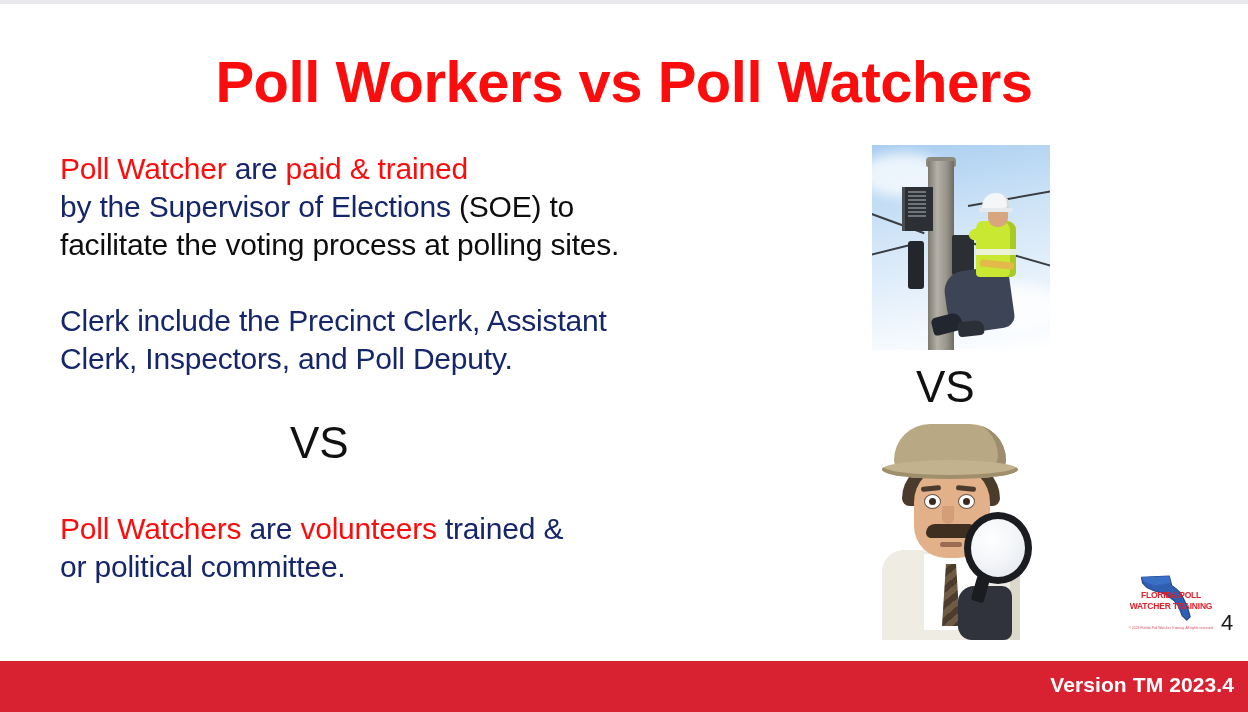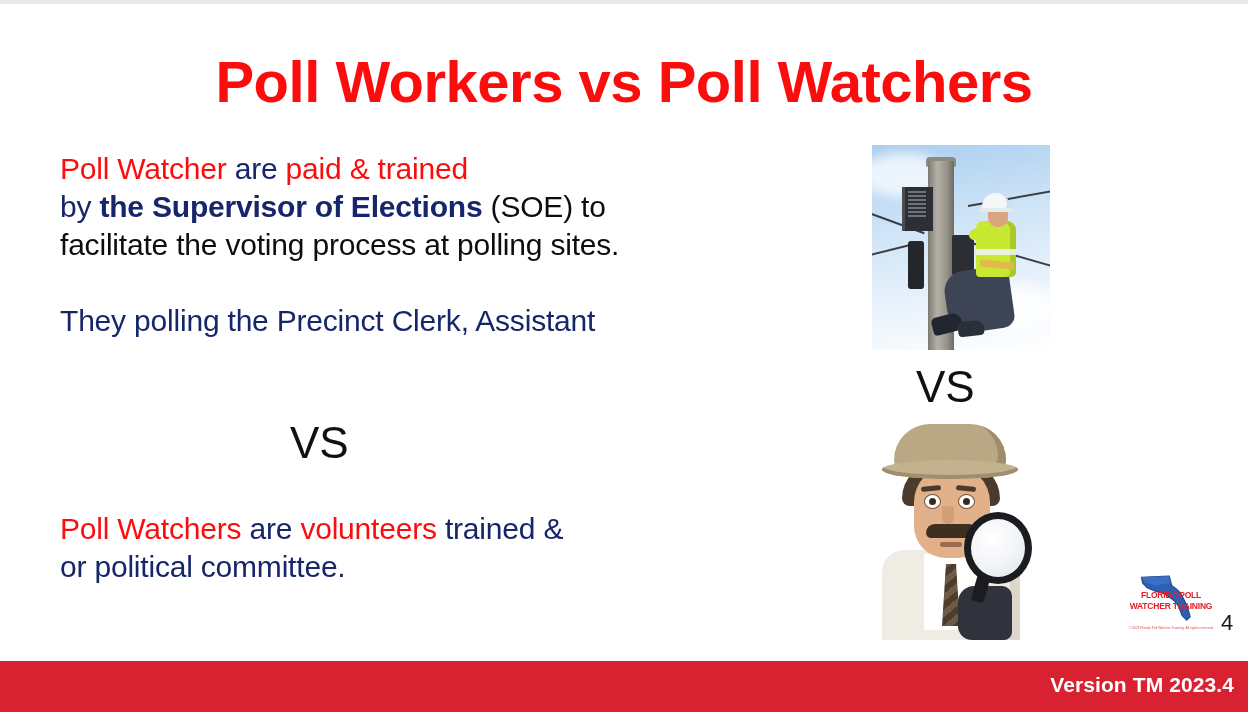--- a/index.html
+++ b/index.html
@@ -49,21 +49,21 @@
     color: #16266b;
     letter-spacing: -0.2px;
   }
   .para-workers { top: 150px; width: 730px; }
   .para-include { top: 302px; width: 700px; }
   .para-watchers { top: 510px; width: 710px; }
 
   .t-red   { color: #fb0d0d; }
   .t-navy  { color: #16266b; }
   .t-black { color: #0d0d0d; }
-  .t-bold  { font-weight: bold; }
+  .t-bold  { font-weight: normal; }
 
   
   .vs {
     position: absolute;
     font-size: 44px;
     color: #111111;
     font-weight: normal;
     letter-spacing: 0px;
   }
   .vs-left  { left: 290px; top: 418px; }
@@ -410,21 +410,22 @@
     </div>
     <div>
       <span class="t-navy">by </span><span class="t-navy t-bold">the Supervisor of Elections</span><span class="t-black"> (SOE) to</span>
     </div>
     <div>
       <span class="t-black">facilitate the voting process at polling sites.</span>
     </div>
   </div>
 
   <div class="body-text para-include">
-    <div>They polling the Precinct Clerk, Assistant</div>
+    <div>Clerk include the Precinct Clerk, Assistant</div>
+    <div>Clerk, Inspectors, and Poll Deputy.</div>
   </div>
 
   <div class="vs vs-left">VS</div>
 
   <div class="body-text para-watchers">
     <div>
       <span class="t-red">Poll Watchers</span><span class="t-navy"> are </span><span class="t-red">volunteers</span><span class="t-navy"> trained &amp;</span>
     </div>
     <div>
       <span class="t-navy">or political committee.</span>

